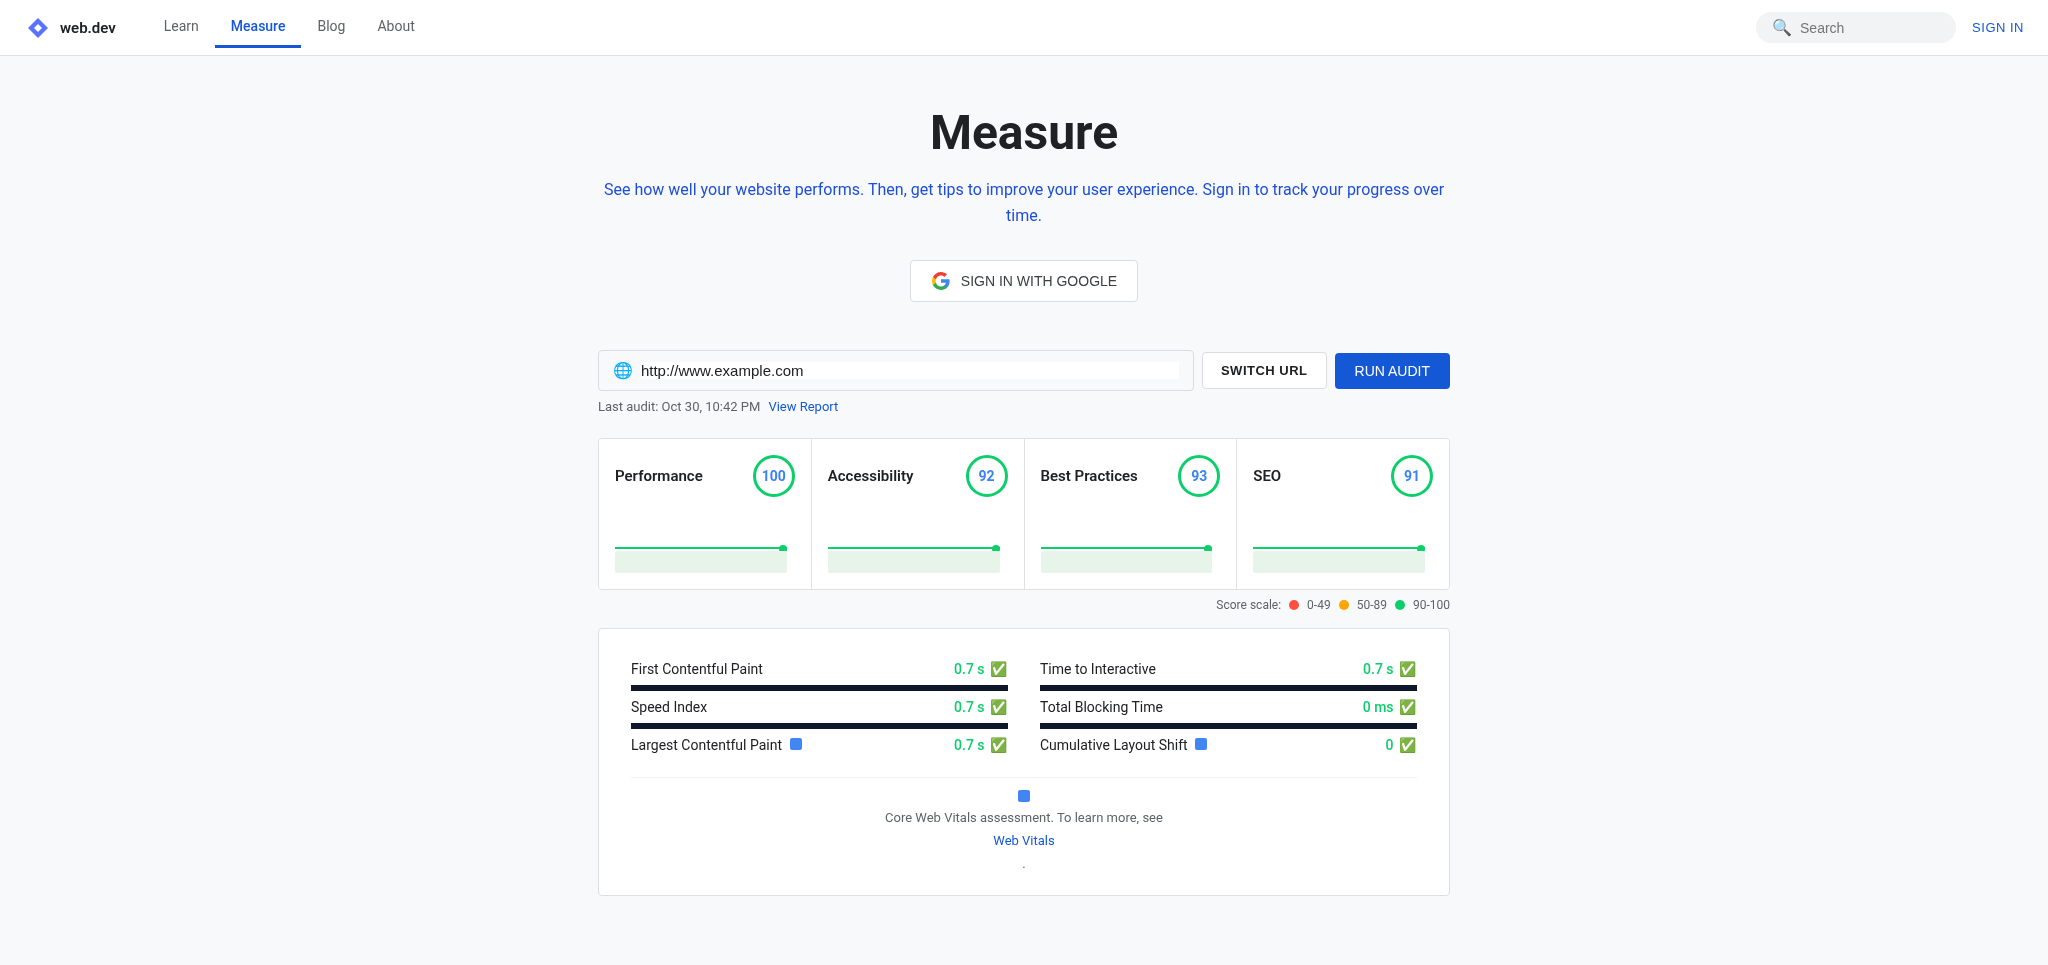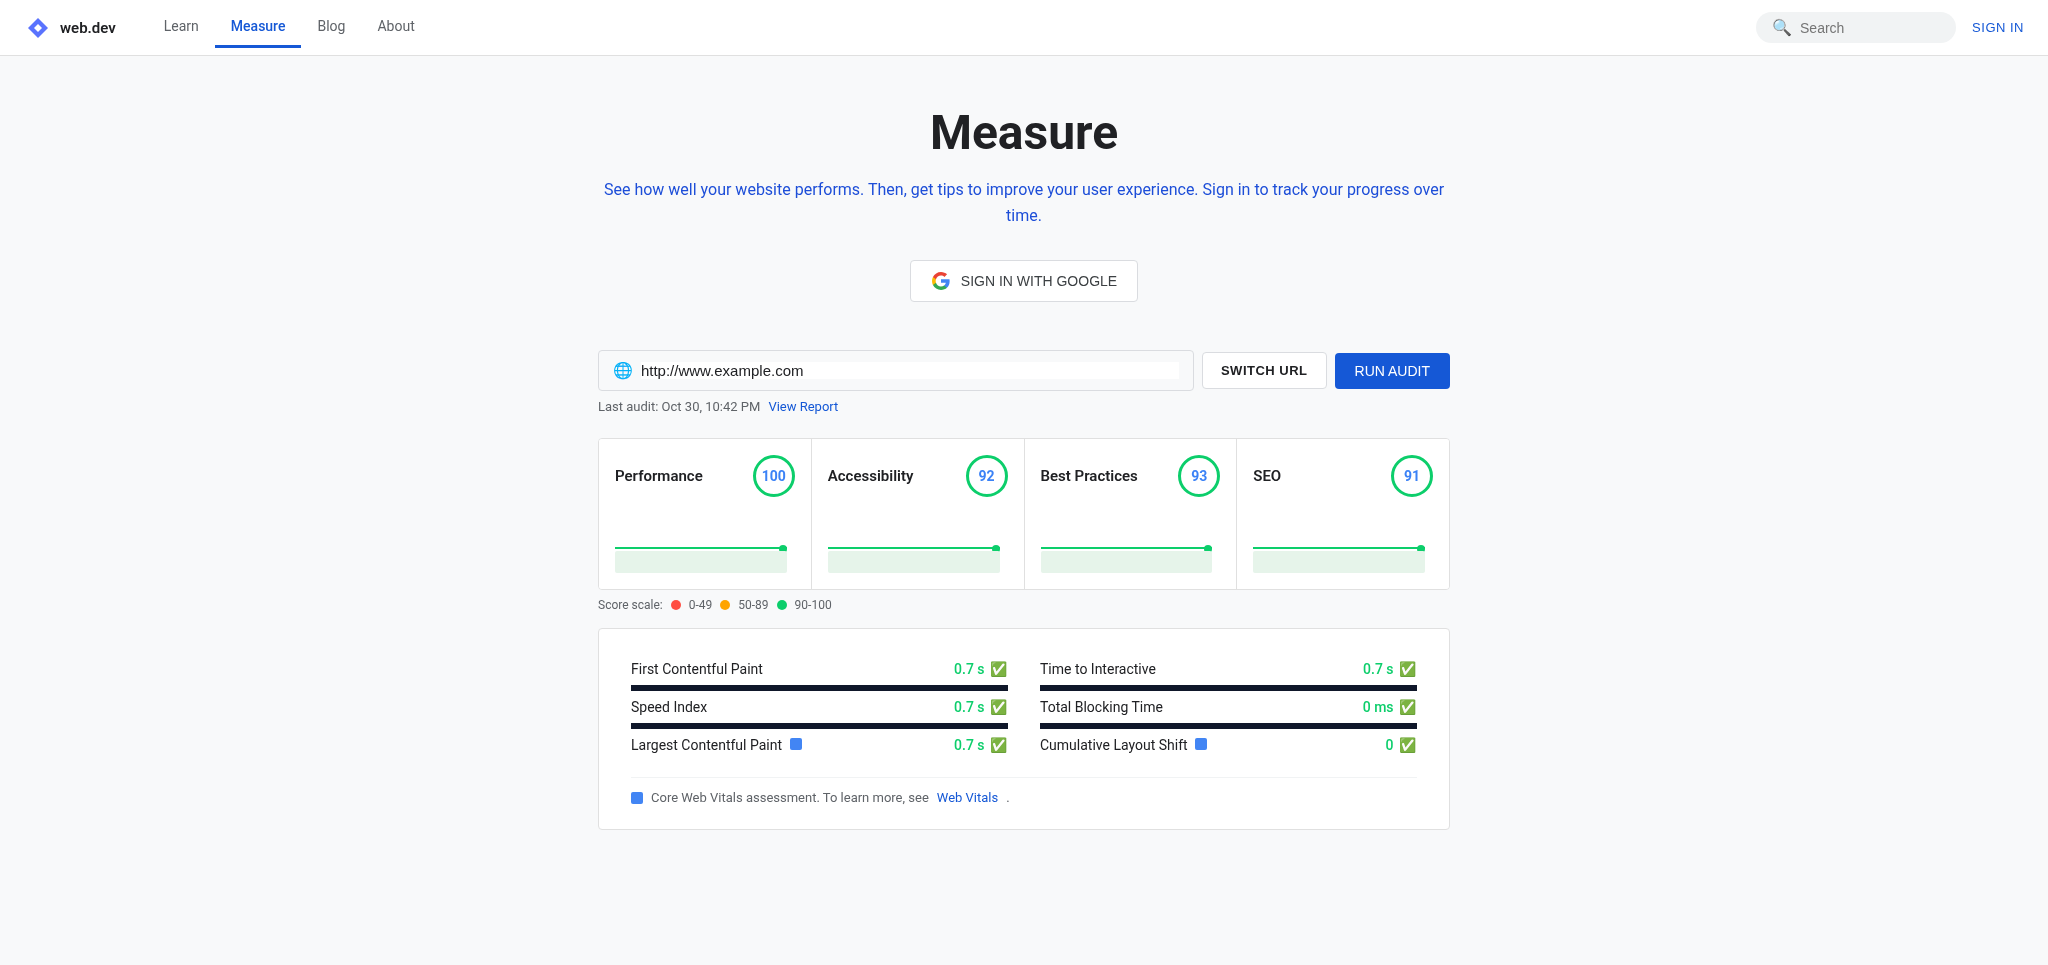--- a/index.html
+++ b/index.html
@@ -89,41 +89,41 @@
       position: absolute; bottom: 20px; right: 8px; width: 8px; height: 8px;
       border-radius: 50%; background: #0cce6b;
     }
     .score-chart-rect {
       position: absolute; bottom: 0; left: 0; right: 8px; height: 22px;
       background: #e6f4ea; border-radius: 2px;
     }
 
     
     .score-scale {
-      display: flex; align-items: center; gap: 8px; 
+      display: flex; align-items: center; gap: 8px; justify-content: flex-end;
       font-size: 12px; color: #5f6368; margin-top: 8px; margin-bottom: 16px;
     }
     .scale-dot { width: 10px; height: 10px; border-radius: 50%; display: inline-block; }
 
     
     .metrics-box {
       border: 1px solid #e0e0e0; border-radius: 4px; background: #fff; padding: 24px 32px;
     }
     .metrics-grid { display: grid; grid-template-columns: 1fr 1fr; gap: 8px 32px; }
     .metric-row { display: flex; align-items: center; justify-content: space-between; padding: 8px 0; border-bottom: 6px solid #0f172a; }
     .metric-row:last-child { border-bottom: none; }
     .metric-name { font-size: 14px; color: #202124; }
     .metric-value { display: flex; align-items: center; gap: 6px; font-size: 14px; font-weight: 500; }
     .metric-value.green { color: #0cce6b; justify-content: center; }
     .check-icon { color: #0cce6b; font-size: 14px; }
     .cwv-icon { width: 12px; height: 12px; background: #4285f4; border-radius: 2px; display: inline-block; }
 
     .cwv-note {
       display: flex; align-items: center; gap: 8px; margin-top: 16px; padding-top: 12px;
-      font-size: 13px; color: #5f6368; border-top: 1px solid #f1f3f4;
+      font-size: 13px; color: #5f6368; border-top: 1px solid #f1f3f4; flex-direction: column;
     }
     .cwv-note a { color: #1558d6; text-decoration: none; }
     .cwv-badge { width: 12px; height: 12px; background: #4285f4; border-radius: 2px; display: inline-block; flex-shrink: 0; }
   </style>
 </head>
 <body>
 
 <nav>
   <a class="nav-logo" href="#">
     <svg class="nav-logo-icon" viewBox="0 0 28 28" fill="none">

